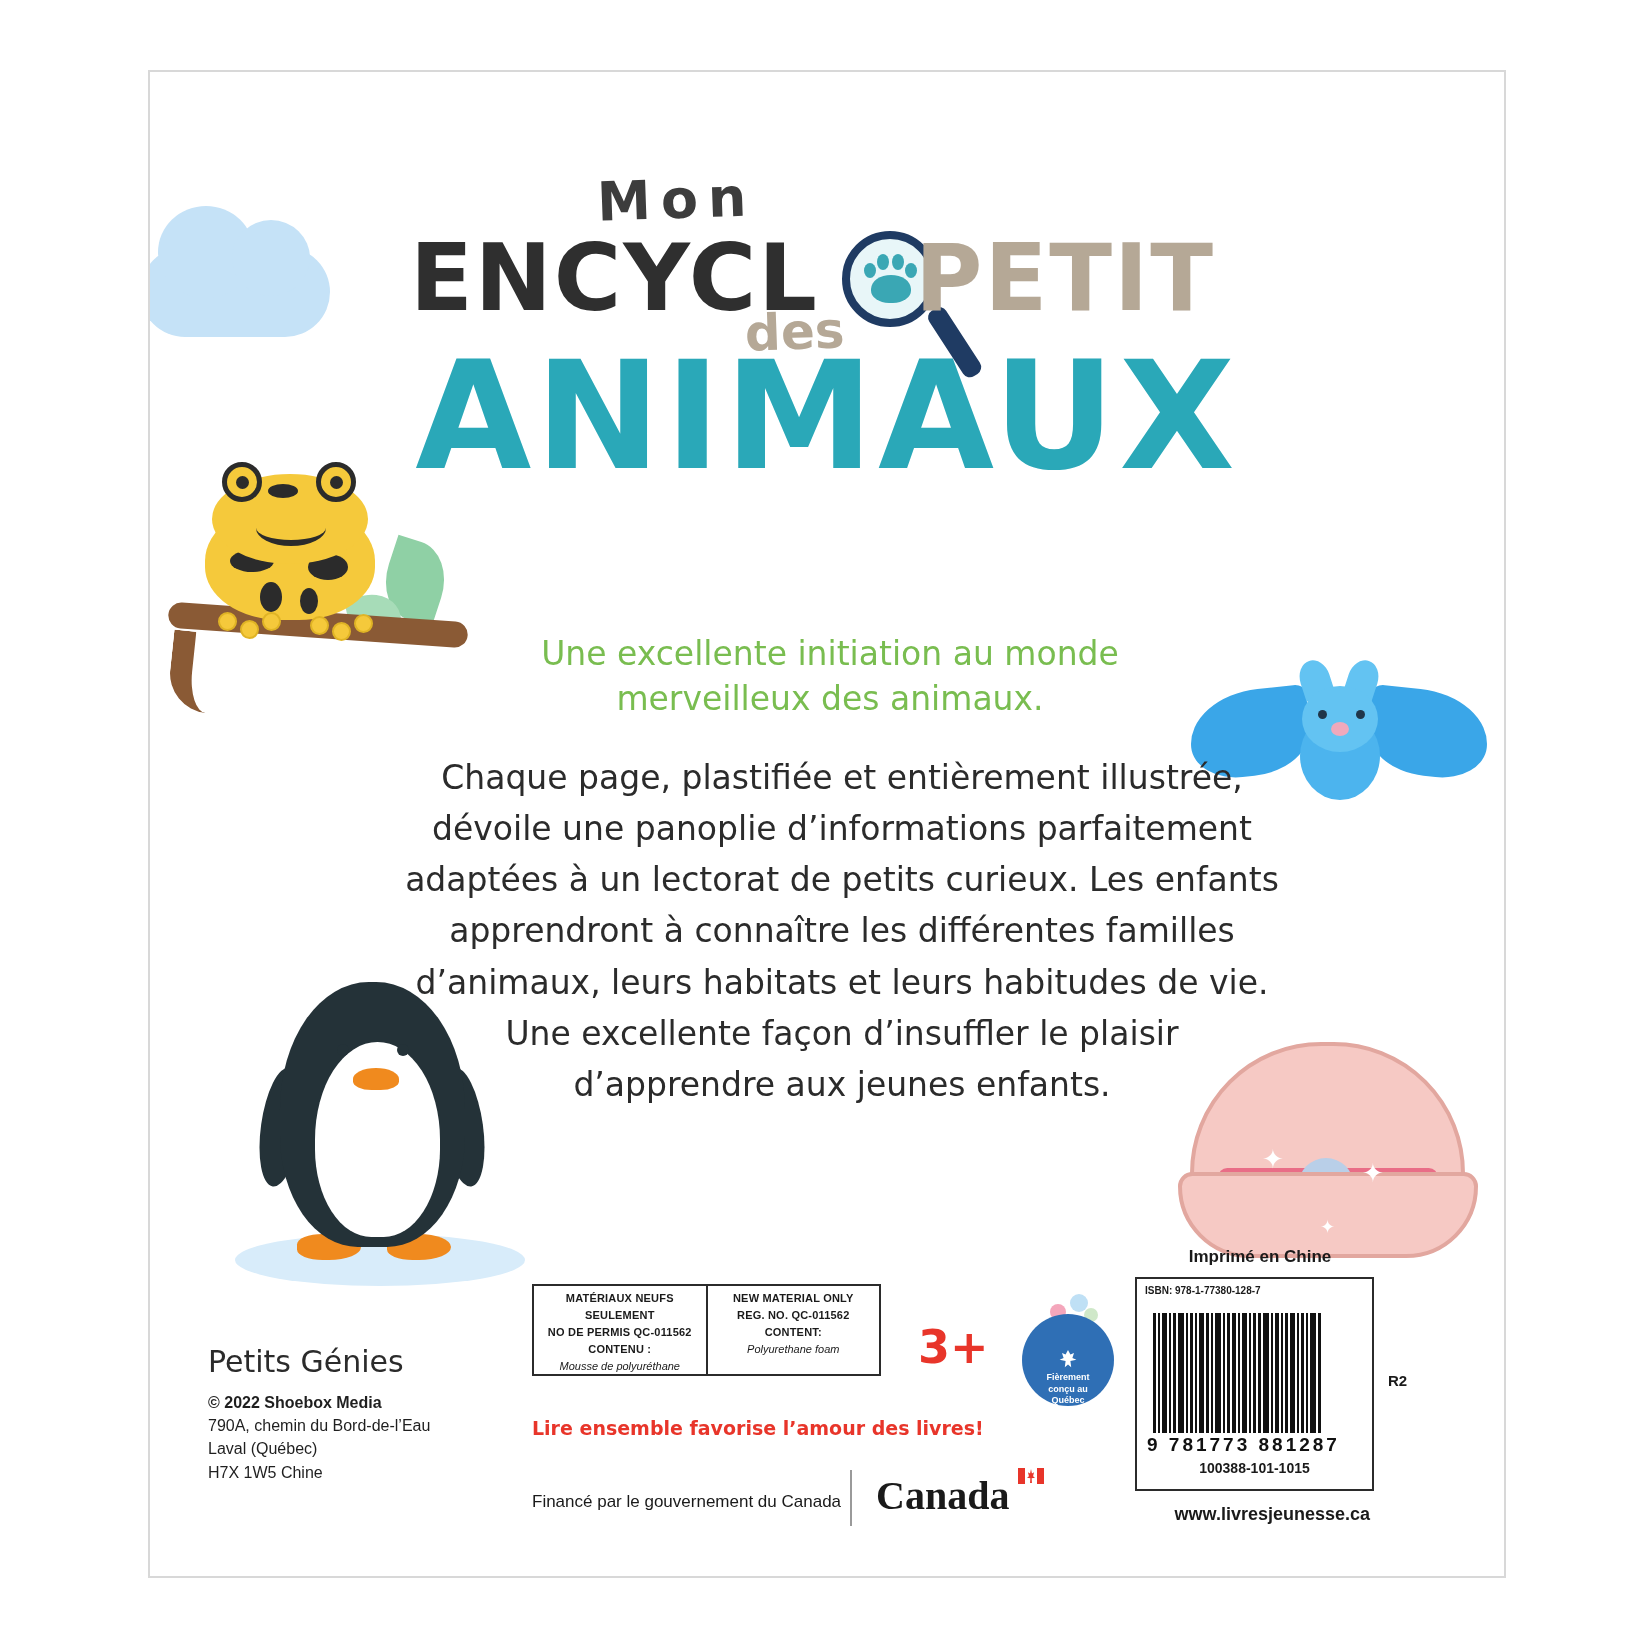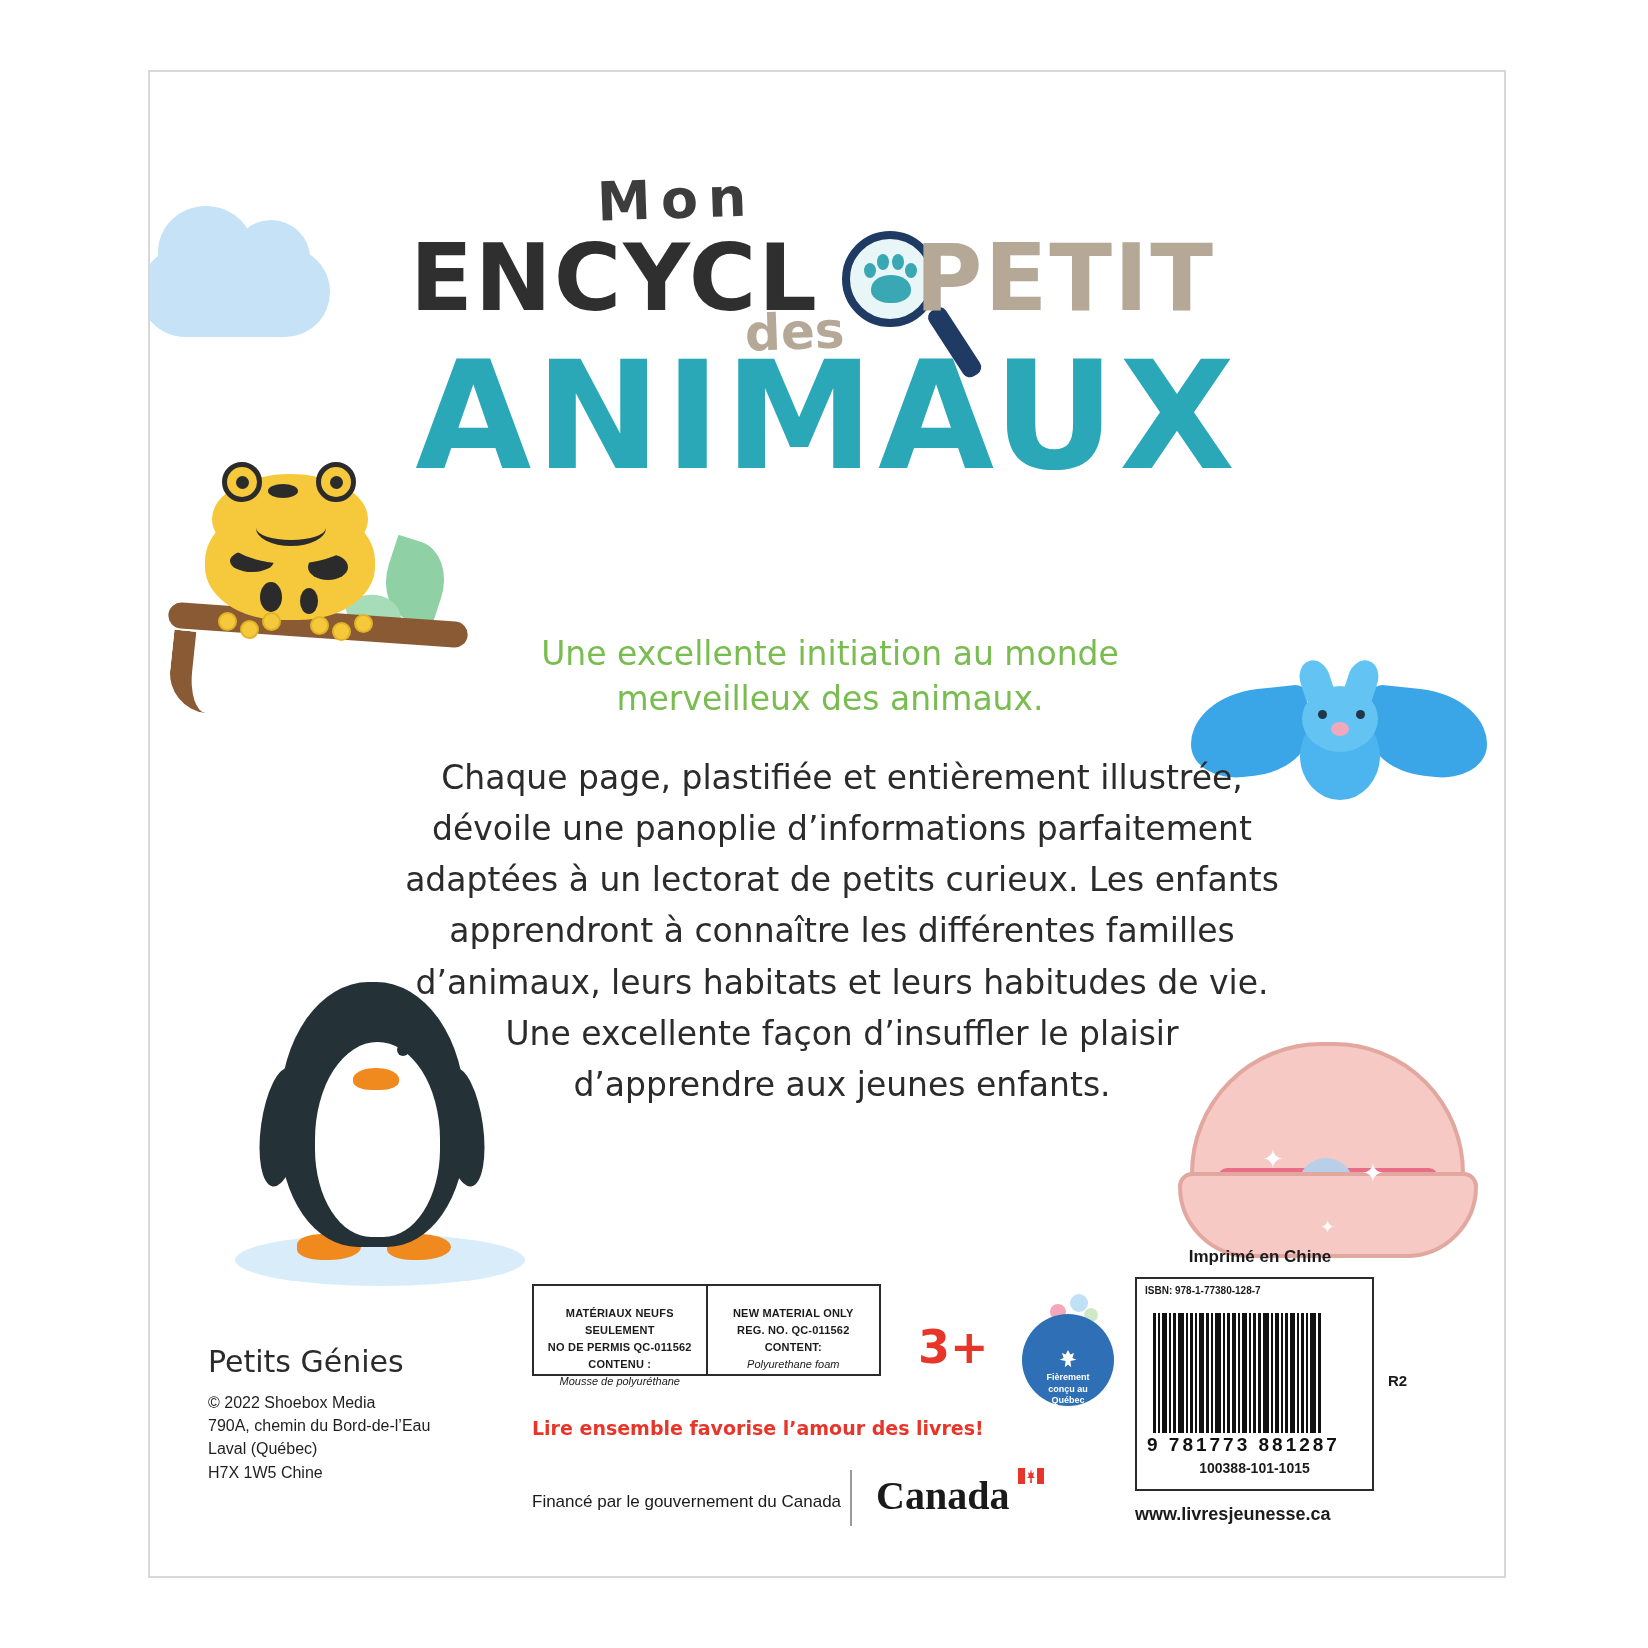--- a/index.html
+++ b/index.html
@@ -365,38 +365,38 @@
     font-size: 30px;
     color: #2b2b2b;
     margin-bottom: 12px;
   }
   .pub-lines {
     font-family: "Liberation Sans", sans-serif;
     font-size: 16px;
     line-height: 1.45;
     color: #1f1f1f;
   }
-  .pub-lines .bold { font-weight: normal; }
+  .pub-lines .bold { font-weight: bold; }
 
   .materials-box {
     position: absolute;
     left: 382px;
     top: 1212px;
     width: 345px;
     height: 88px;
     border: 2px solid #2b2b2b;
     display: flex;
   }
   .materials-col {
     flex: 1;
     text-align: center;
     font-family: "Liberation Sans", sans-serif;
     font-size: 11px;
     line-height: 1.55;
-    padding-top: 19px;
+    padding-top: 4px;
     color: #1a1a1a;
   }
   .materials-col.left { border-right: 2px solid #2b2b2b; }
   .materials-col .cap { font-weight: bold; letter-spacing: .2px; }
   .materials-col .it { font-style: italic; }
 
   .red-line {
     position: absolute;
     left: 382px;
     top: 1345px;
@@ -561,21 +561,21 @@
     font-family: "Liberation Sans", sans-serif;
     font-weight: bold;
     font-size: 15px;
     color: #1a1a1a;
   }
   .website {
     position: absolute;
     left: 985px;
     top: 1432px;
     width: 235px;
-    text-align: left;
+    text-align: right;
     font-family: "Liberation Sans", sans-serif;
     font-weight: bold;
     font-size: 18px;
     color: #1a1a1a;
   }
 </style>
 </head>
 <body>
 
 <div class="page">

